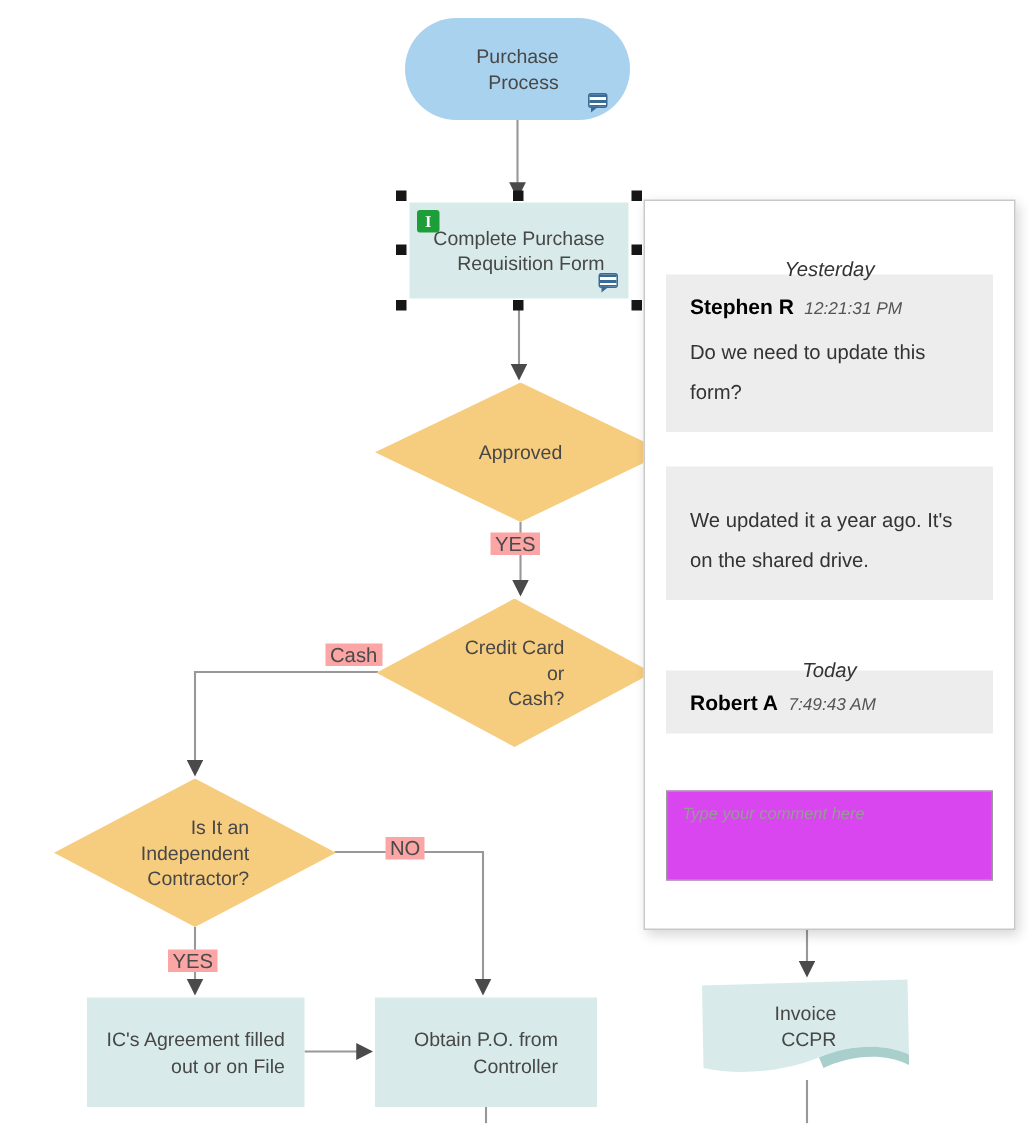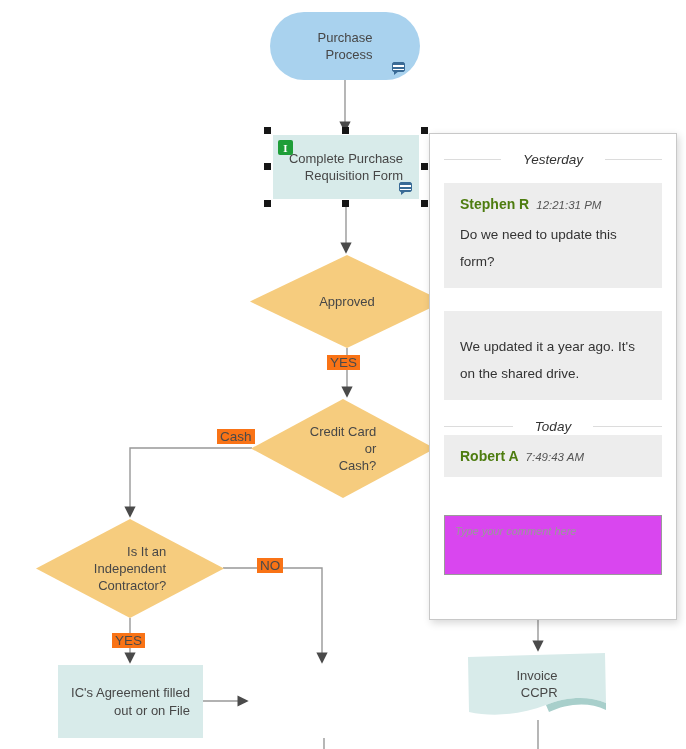--- a/index.html
+++ b/index.html
@@ -50,46 +50,46 @@
     border-top:4px solid #3A6B96; border-right:5px solid transparent; }
   .bubble-term { right:15px; bottom:8px; }
   .bubble-proc { right:7px;  bottom:7px; }
 
   
   svg.connectors { position:absolute; left:0; top:0; z-index:2; }
   svg.connectors path.line { fill:none; stroke:#989898; stroke-width:1.4px; }
 
   
   .edge-label {
-    position:absolute; z-index:4; background:#f97316; padding:0 3px;
+    position:absolute; z-index:4; background:#fca5a5; padding:0 3px;
     color:#4A4A4A; font-size:13.5px;
   }
   .lbl-yes1 { left:327px; top:355px; }
   .lbl-cash { left:217px; top:429px; }
   .lbl-no   { left:257px; top:558px; }
   .lbl-yes2 { left:112px; top:633px; }
 
   
   .panel {
     position:absolute; left:429px; top:133px; width:248px; height:487px;
     background:#fff; border:1px solid #C8C8C8; z-index:10;
     box-shadow:2px 3px 8px rgba(0,0,0,0.16);
     padding:12px 14px 0 14px; color:#333;
   }
   .divider { display:flex; align-items:center; gap:22px; height:18px;
-    font-style:italic; font-size:13.5px; color:#333; }
+    font-style:italic; font-size:13.5px; color:#333;flex-direction:column; }
   .divider .rule { flex:1; height:1px; background:#DCDCDC; }
   .divider-yesterday { margin-top:4px; }
   .divider-today     { margin-top:17px; }
   .card { background:#EDEDED; padding:13px 16px; }
   .card-1 { margin-top:15px; }
   .card-2 { margin-top:23px; }
-  .card-3 { }
+  .card-3 { margin-top:12px; }
   .card-head { display:flex; align-items:baseline; gap:7px; }
-  .author { font-weight:bold; font-size:14px; color:#4d7c0f; }
+  .author { font-weight:bold; font-size:14px; color:#000000; }
   .time   { font-style:italic; font-size:11.5px; color:#555; }
   .card-body { margin-top:9px; font-size:13.5px; line-height:27px; color:#333; }
   .comment-input {
     display:block; margin-top:38px; width:100%; height:60px; resize:none;
     border:1px solid #9A9A9A; background:#d946ef; padding:9px 10px;
     font-family:"Liberation Sans", sans-serif; font-size:11px; color:#333; outline:none;
   }
   .comment-input::placeholder { color:#999; font-style:italic; }
 </style>
 </head>
@@ -154,20 +154,24 @@
     <span>Is It an
 Independent
 Contractor?</span>
   </div>
 
   <div class="shape process proc-ic">
     <span>IC's Agreement filled
 out or on File</span>
   </div>
 
+  <div class="shape process proc-po">
+    <span>Obtain P.O. from
+Controller</span>
+  </div>
 
   <div class="shape doc-label">
     <span>Invoice
 CCPR</span>
   </div>
 
   <span class="edge-label lbl-yes1">YES</span>
   <span class="edge-label lbl-cash">Cash</span>
   <span class="edge-label lbl-no">NO</span>
   <span class="edge-label lbl-yes2">YES</span>

